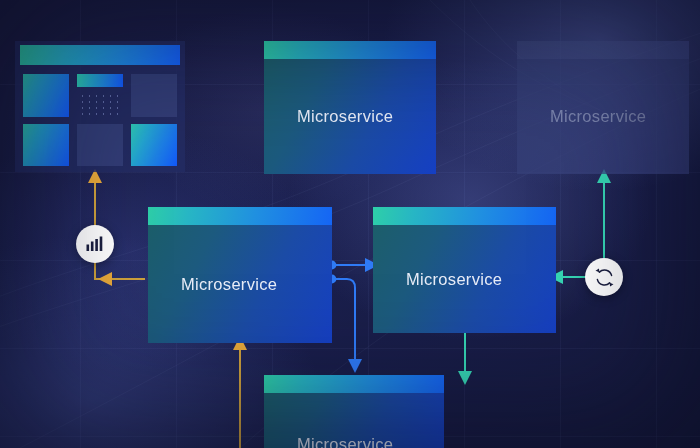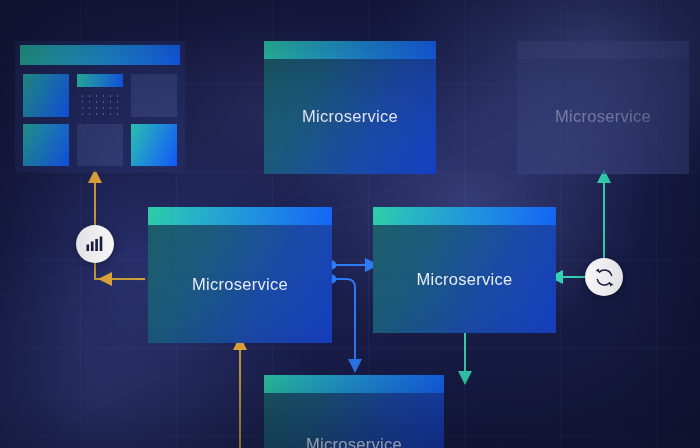--- a/index.html
+++ b/index.html
@@ -69,21 +69,22 @@
     position: absolute;
     left: 0; top: 0; right: 0;
     height: 18px;
   }
   .card-body {
     position: absolute;
     left: 0; right: 0; bottom: 0;
     top: 18px;
     display: flex;
     align-items: center;
-    justify-content: center;
+    justify-content: flex-start;
+    padding-left: 33px;
   }
   .card-label {
     font-size: 16.5px;
     letter-spacing: 0.3px;
     color: #e8edf8;
     font-weight: 400;
   }
 
   .card-bar.grad {
     background: linear-gradient(100deg, #2ecfa8 0%, #27b6c4 22%, #2090e0 58%, #1565f5 100%);

